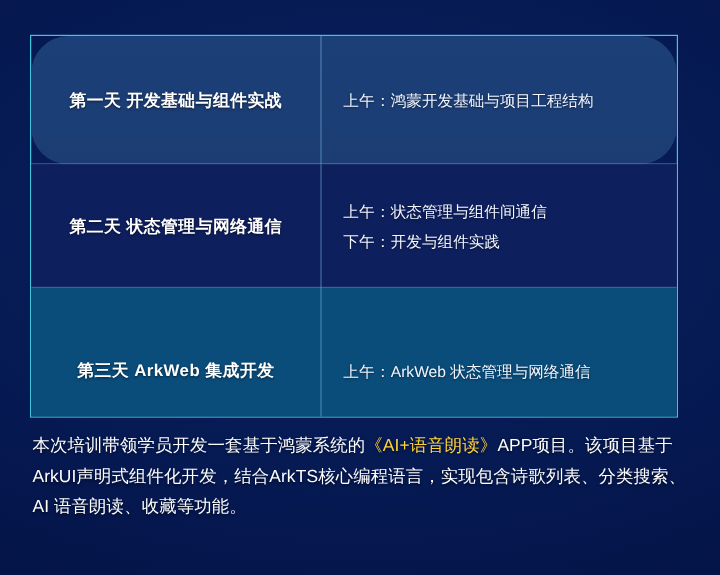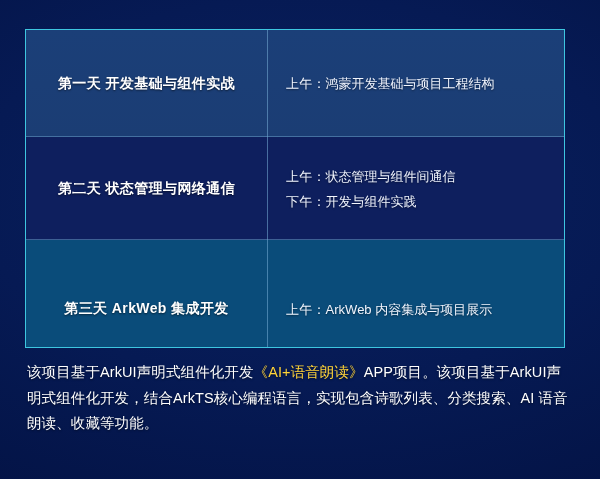--- a/index.html
+++ b/index.html
@@ -37,20 +37,21 @@
     overflow: hidden;
   }
   .row {
     display: flex;
     flex: 0 0 auto;
     position: relative;
   }
   .row-1 {
     height: 107px;
     background: linear-gradient(180deg, #1b3f78 0%, #1b3d74 100%);
+    border-radius: 31px;
   }
   .row-2 {
     height: 103px;
     background: #0e1f5e;
     justify-content: center;
   }
   .row-3 {
     height: 138px;
     background: #0a4c7a;
   }
@@ -156,22 +157,22 @@
       <div class="row-sep"></div>
     </div>
 
     <div class="row row-3">
       <div class="cell-day">
         <span class="day-label">第三天 ArkWeb 集成开发</span>
       </div>
       <div class="v-div"></div>
       <div class="cell-sessions">
         <div class="session-line">
-          <span class="session-label">上午：</span><span>ArkWeb 内容集成与项目展示</span>
+          <span class="session-label">上午：</span><span>ArkWeb 状态管理与网络通信</span>
         </div>
       </div>
     </div>
 
   </div>
 
-  <div class="summary"><span>该项目基于ArkUI声明式组件化开发</span><span class="hl">《AI+语音朗读》</span><span>APP项目。该项目基于ArkUI声明式组件化开发，结合ArkTS核心编程语言，实现包含诗歌列表、分类搜索、AI 语音朗读、收藏等功能。</span></div>
+  <div class="summary"><span>本次培训带领学员开发一套基于鸿蒙系统的</span><span class="hl">《AI+语音朗读》</span><span>APP项目。该项目基于ArkUI声明式组件化开发，结合ArkTS核心编程语言，实现包含诗歌列表、分类搜索、AI 语音朗读、收藏等功能。</span></div>
 
 </div>
 
 </body></html>

